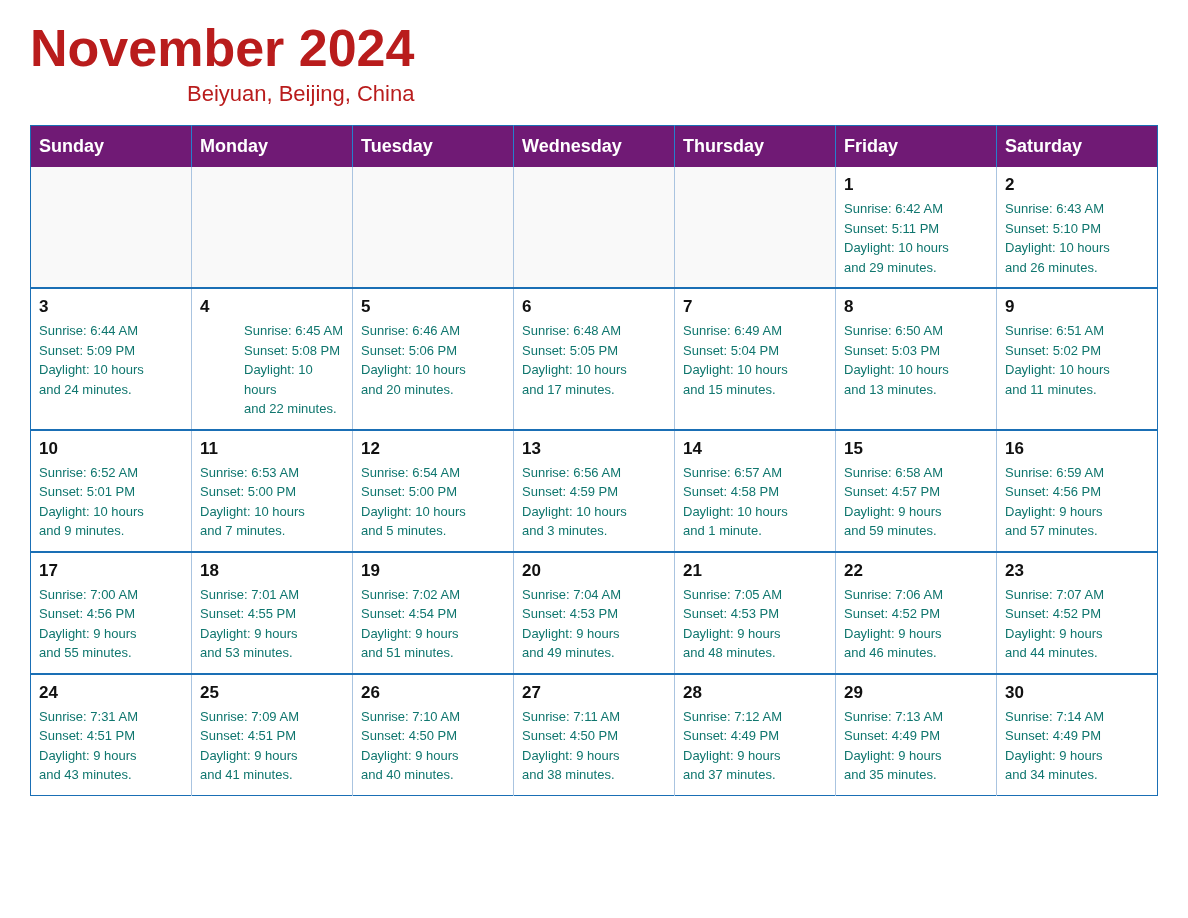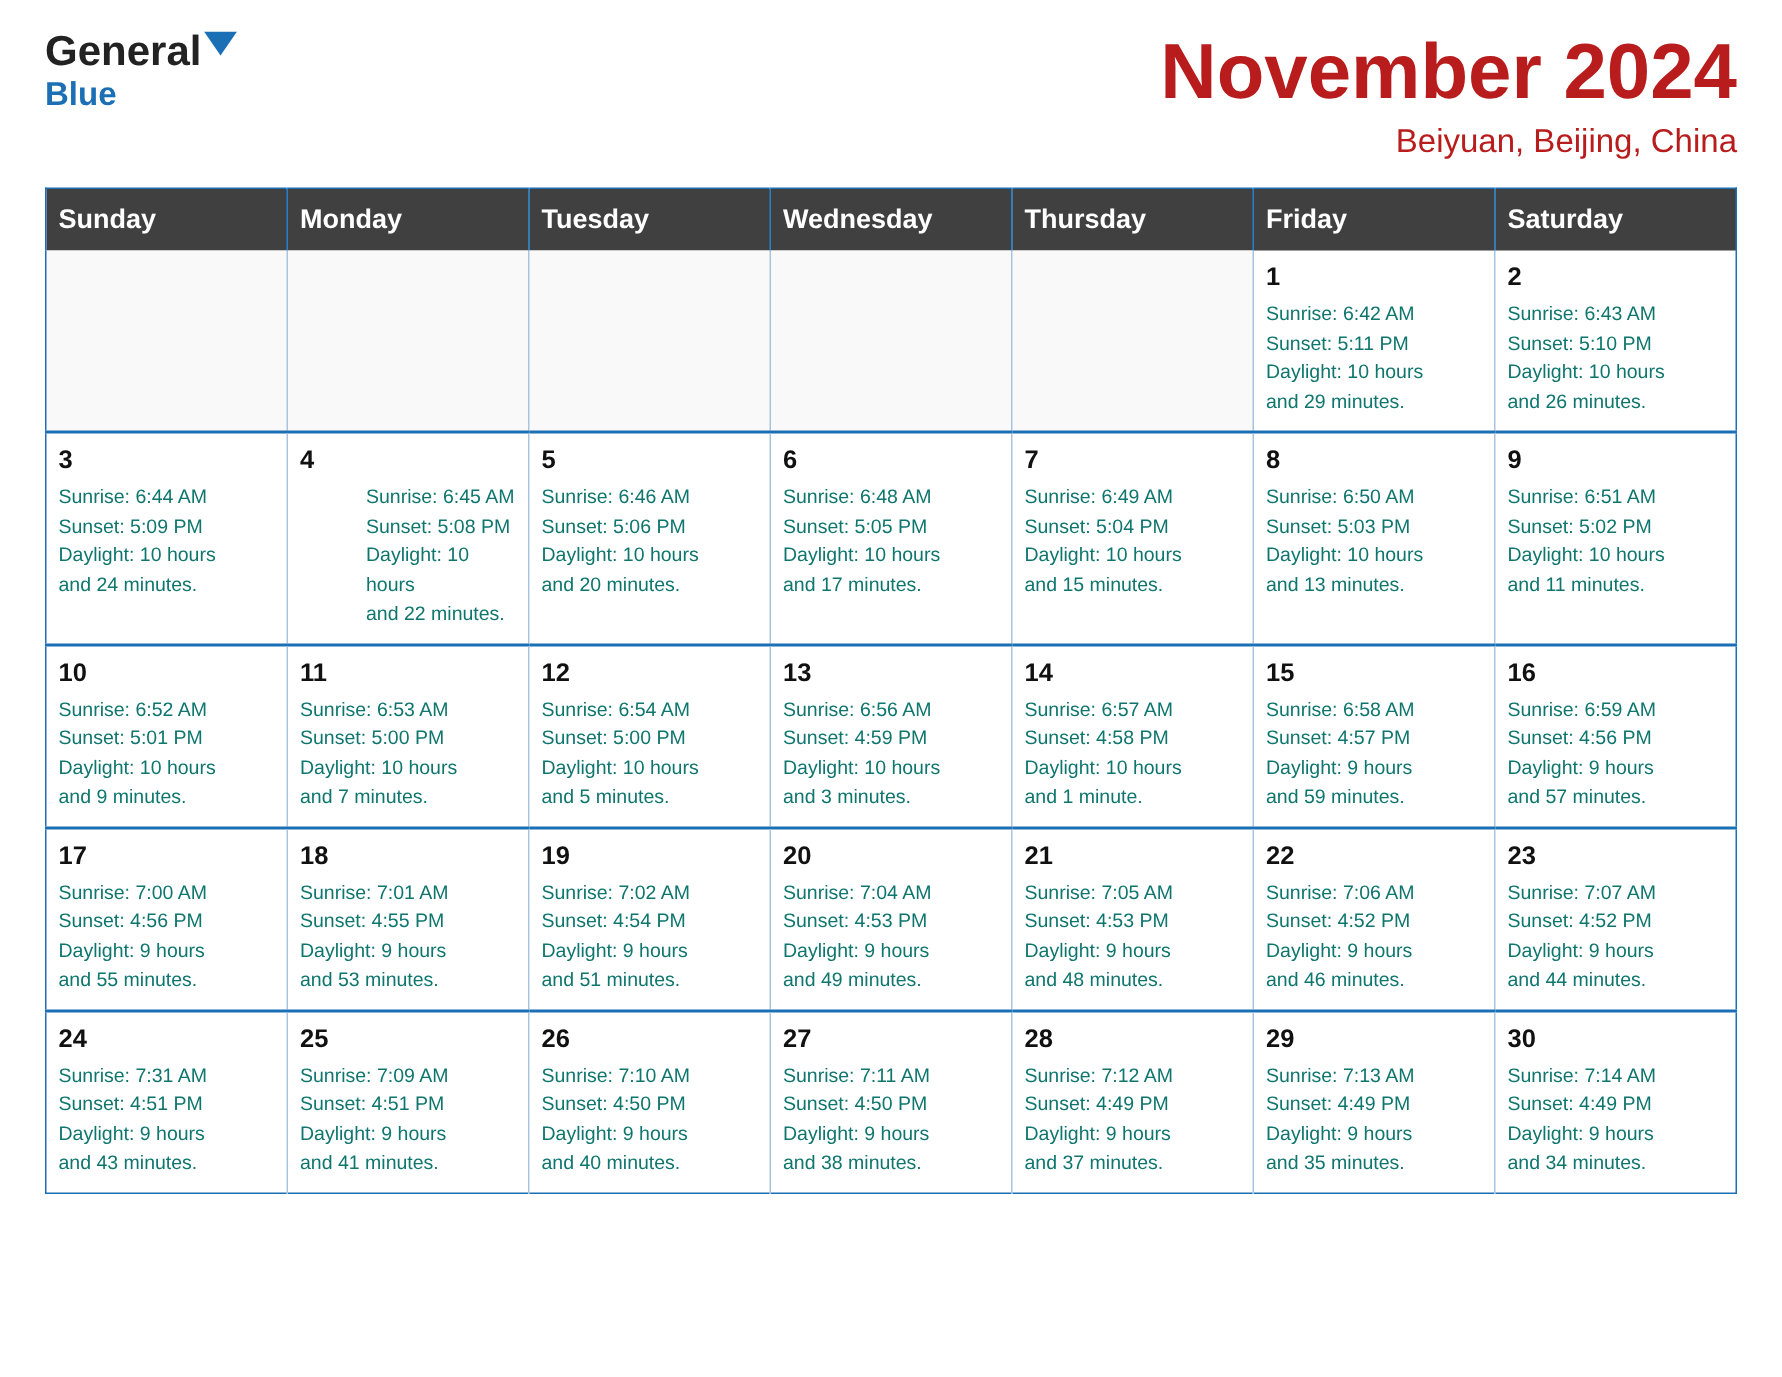--- a/index.html
+++ b/index.html
@@ -47,21 +47,21 @@
       font-size: 22px;
       color: #b91c1c;
       margin-top: 4px;
     }
     .calendar-table {
       width: 100%;
       border-collapse: collapse;
       border: 1.5px solid #1a6fb5;
     }
     .calendar-table th {
-      background-color: #404040;
+      background-color: #701a75;
       color: #fff;
       font-size: 18px;
       font-weight: bold;
       padding: 10px 8px;
       text-align: left;
       border-right: 1px solid #2580cc;
     }
     .calendar-table th:last-child {
       border-right: none;
     }
@@ -91,29 +91,20 @@
       line-height: 1.5;
     }
     .empty-cell {
       background: #f9f9f9;
     }
   </style>
 </head>
 <body>
 
 <div class="header-area">
-  <div class="logo-area">
-    <div style="display:flex; align-items:center;">
-      <span class="logo-text">General</span>
-      <svg width="22" height="22" viewBox="0 0 22 22" style="margin-left:2px; margin-top:-4px;">
-        <polygon points="0,0 22,0 11,16" fill="#1a6fb5"></polygon>
-      </svg>
-    </div>
-    <div class="logo-line2">Blue</div>
-  </div>
   <div class="title-area">
     <div class="month-title">November 2024</div>
     <div class="location-title">Beiyuan, Beijing, China</div>
   </div>
 </div>
 
 <table class="calendar-table">
   <thead>
     <tr>
     <th>Sunday</th>

